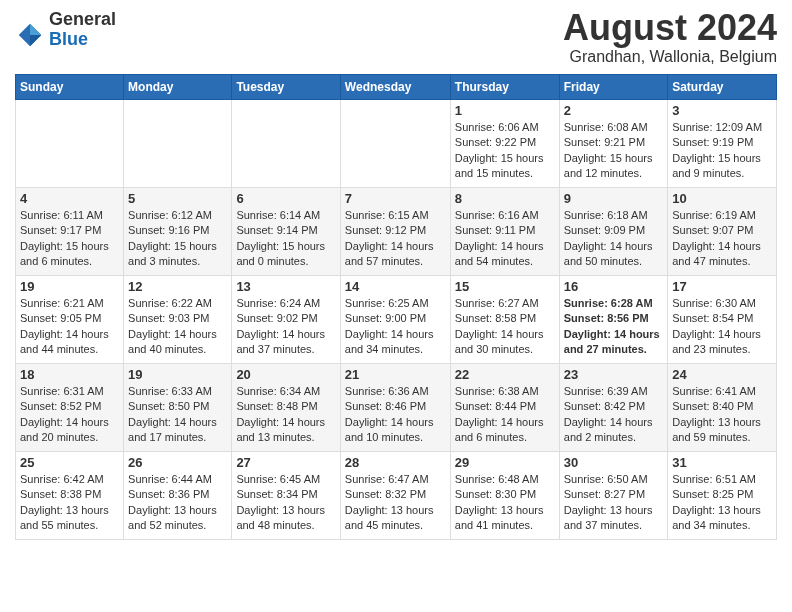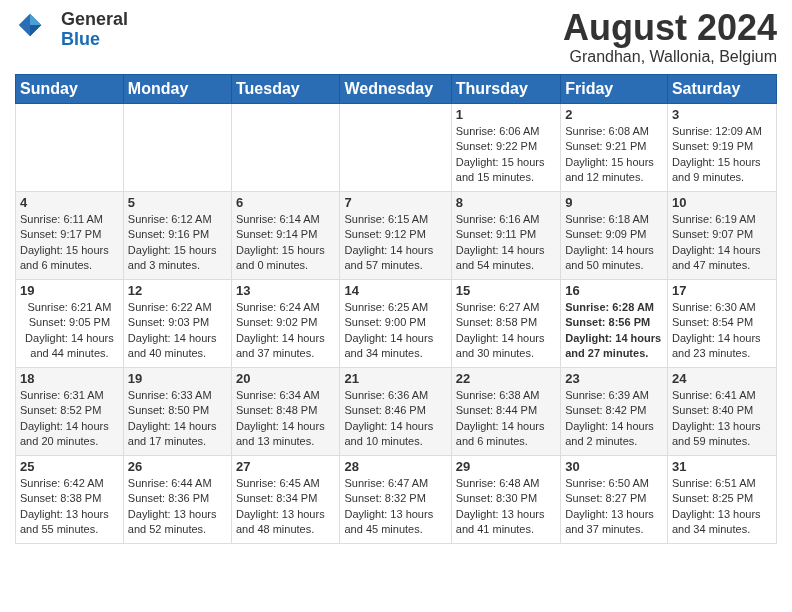--- a/index.html
+++ b/index.html
@@ -16,22 +16,22 @@
       padding: 10px 15px;
     }
     .header {
       display: flex;
       justify-content: space-between;
       align-items: flex-start;
       margin-bottom: 8px;
     }
     .logo {
       display: flex;
-      align-items: flex-start;
-      gap: 16px;
+      align-items: flex-end;
+      gap: 4px;
     }
     .logo-text {
       font-size: 18px;
       font-weight: bold;
       color: #333;
       line-height: 1.1;
     }
     .logo-text span {
       color: #1a6db5;
     }
@@ -57,21 +57,21 @@
       width: 100%;
       border-collapse: collapse;
       border: 1px solid #ccc;
       font-size: 10px;
     }
     .calendar th {
       background: #2a6db5;
       color: #fff;
       padding: 5px 4px;
       text-align: left;
-      font-size: 16px;
+      font-size: 12px;
       border: 1px solid #1a5a9e;
     }
     .calendar td {
       vertical-align: top;
       border: 1px solid #ddd;
       padding: 3px 4px;
       width: 113px;
       height: 88px;
       background: #fff;
     }
@@ -203,21 +203,21 @@
             <span class="day-num">10</span>
             <div class="day-info" style="white-space: pre-line;">Sunrise: 6:19 AM
 Sunset: 9:07 PM
 Daylight: 14 hours
 and 47 minutes.</div>
           </td>
         </tr>
         <tr>
           <td>
             <span class="day-num">19</span>
-            <div class="day-info" style="white-space: pre-line; text-align: center;">Sunrise: 6:21 AM
+            <div class="day-info" style="white-space: pre-line;">Sunrise: 6:21 AM
 Sunset: 9:05 PM
 Daylight: 14 hours
 and 44 minutes.</div>
           </td>
           <td>
             <span class="day-num">12</span>
             <div class="day-info" style="white-space: pre-line;">Sunrise: 6:22 AM
 Sunset: 9:03 PM
 Daylight: 14 hours
 and 40 minutes.</div>

